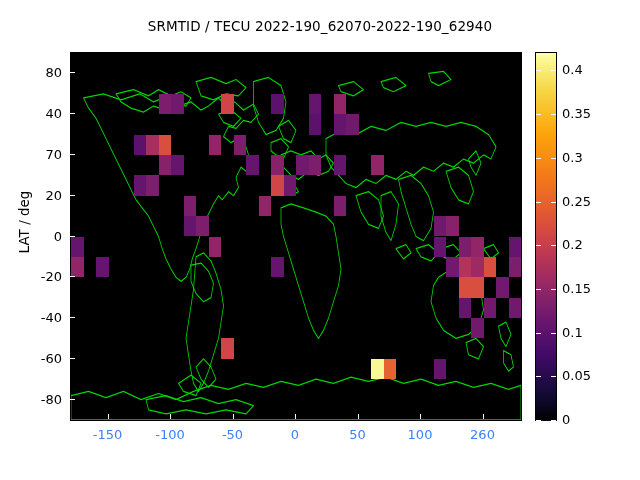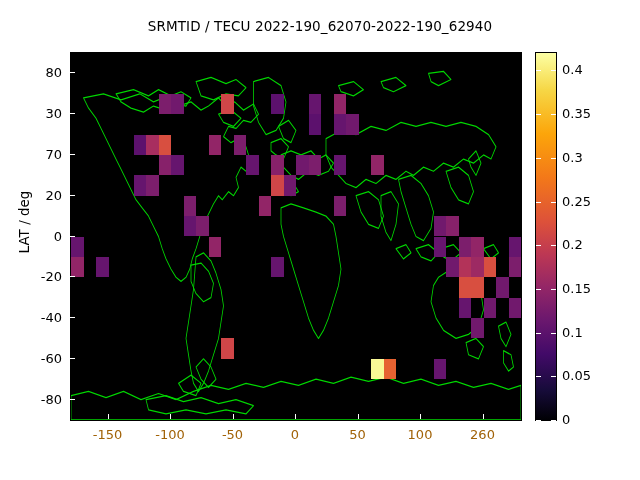--- a/index.html
+++ b/index.html
@@ -17,21 +17,21 @@
       background:#000;border:1px solid #000;box-sizing:content-box;overflow:hidden;}
   #coast-layer{position:absolute;left:0;top:0;width:450px;height:367px;}
   #cell-layer{position:absolute;left:0;top:0;width:450px;height:367px;}
   .cell{position:absolute;}
 
   
   .ytick-label{position:absolute;right:0;font-size:13px;
       color:#000;white-space:nowrap;transform:translateY(-50%);}
   #ytick-wrap{position:absolute;left:0;top:0;width:62px;height:480px;}
   .xtick-label{position:absolute;top:0;text-align:center;font-size:13px;
-      color:#a16207;white-space:nowrap;transform:translateX(-50%);}
+      color:#3b82f6;white-space:nowrap;transform:translateX(-50%);}
   #xtick-wrap{position:absolute;left:0;top:427px;width:640px;height:20px;}
 
   #ylabel{position:absolute;left:-36px;top:214px;width:120px;text-align:center;
       font-size:13.5px;transform:rotate(-90deg);transform-origin:50% 50%;
       white-space:nowrap;}
   #xlabel{position:absolute;left:0;top:452px;width:590px;text-align:center;
       font-size:13.5px;white-space:nowrap;}
 
   
   #cbar-box{position:absolute;left:535px;top:52px;width:20px;height:367px;
@@ -49,21 +49,21 @@
 </style>
 </head>
 <body>
 
 <div id="figure">
 
   <div id="plot-title">SRMTID / TECU 2022-190_62070-2022-190_62940</div>
 
   <div id="ytick-wrap">
       <div class="ytick-label" style="top: 72.3889px;">80</div>
-      <div class="ytick-label" style="top: 113.167px;">30</div>
+      <div class="ytick-label" style="top: 113.167px;">40</div>
       <div class="ytick-label" style="top: 153.944px;">70</div>
       <div class="ytick-label" style="top: 194.722px;">20</div>
       <div class="ytick-label" style="top: 235.5px;">0</div>
       <div class="ytick-label" style="top: 276.278px;">-20</div>
       <div class="ytick-label" style="top: 317.056px;">-40</div>
       <div class="ytick-label" style="top: 357.833px;">-60</div>
       <div class="ytick-label" style="top: 398.611px;">-80</div>
     </div>
   <div id="ylabel">LAT / deg</div>
 

